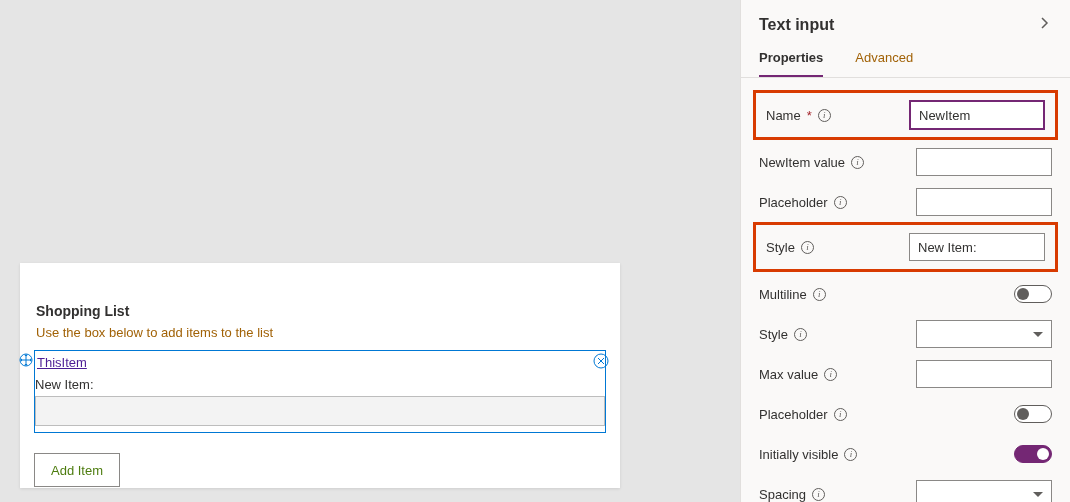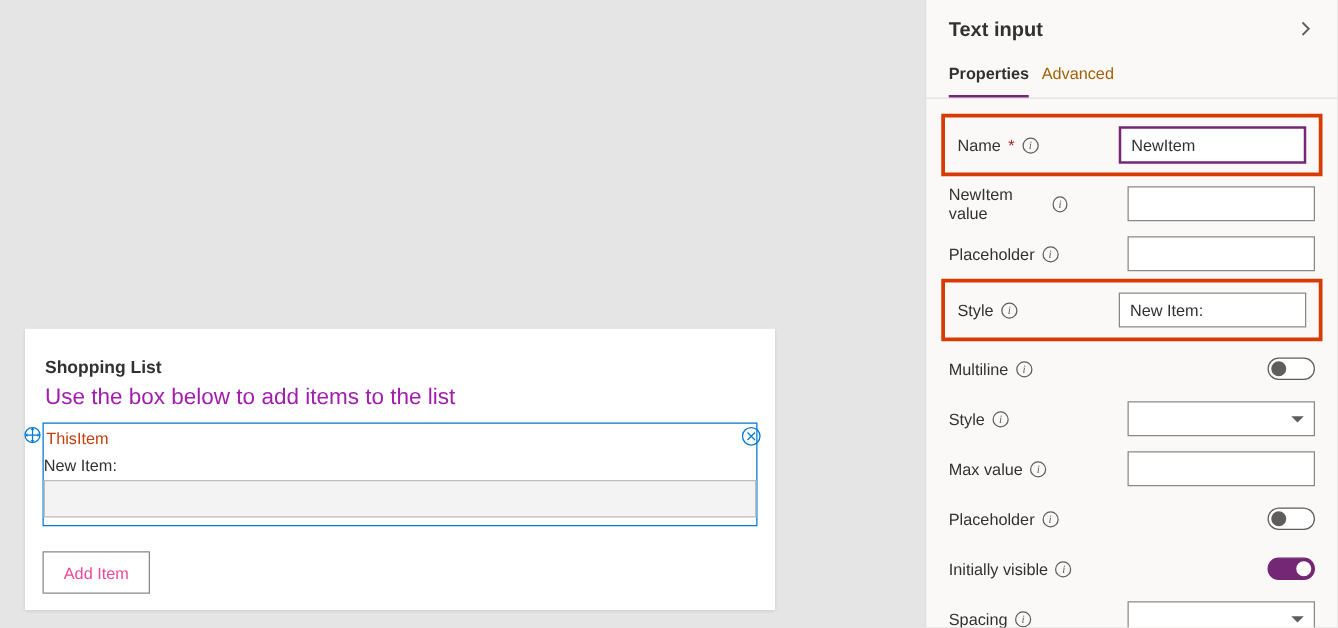--- a/index.html
+++ b/index.html
@@ -28,41 +28,42 @@
       top: 263px;
       width: 600px;
       height: 225px;
       background: #fff;
       box-shadow: 0 1px 3px rgba(0,0,0,0.1);
     }
     .card-title {
       font-size: 14px;
       font-weight: 600;
       color: #323130;
-      padding: 22px 16px 6px 16px;
+      padding: 40px 16px 6px 16px;
     }
     .card-sub {
-      font-size: 18px;
-      color: #a21caf;
+      font-size: 13px;
+      color: #a16207;
       padding: 0 16px 10px 16px;
     }
     .selection-wrap {
       border: 1px solid #0078d4;
       margin: 0 14px 12px 14px;
       position: relative;
     }
     .sel-bar {
       display: flex;
       justify-content: space-between;
       align-items: center;
       height: 22px;
       padding: 0 2px 0 2px;
       font-size: 13px;
-      color: #c2410c;
-      position: relative;
+      color: #4c1d95;
+      position: relative;
+      text-decoration: underline;
     }
     .move-icon {
       position: absolute;
       left: -16px;
       top: 2px;
       width: 14px;
       height: 14px;
       display: flex;
       align-items: center;
       justify-content: center;
@@ -88,54 +89,54 @@
       background: #f3f3f3;
       height: 30px;
       margin-bottom: 6px;
     }
     .add-btn {
       border: 1px solid #8a8886;
       background: #fff;
       height: 34px;
       padding: 0 16px;
       font-size: 13px;
-      color: #ec4899;
+      color: #4d7c0f;
       margin: 8px 14px 0 14px;
       display: inline-flex;
       align-items: center;
       cursor: default;
     }
 
     
     .panel {
       position: absolute;
       right: 0;
       top: 0;
       width: 330px;
       height: 502px;
       background: #faf9f8;
       border-left: 1px solid #e1dfdd;
     }
     .panel-hdr {
       display: flex;
       justify-content: space-between;
-      align-items: flex-start;
+      align-items: flex-end;
       padding: 16px 18px 10px 18px;
     }
     .panel-hdr-title {
       font-size: 16px;
       font-weight: 600;
       color: #323130;
     }
     .chev {
       color: #605e5c;
     }
     .tabs {
       display: flex;
-      gap: 10px;
+      gap: 32px;
       padding: 0 18px;
       border-bottom: 1px solid #e1dfdd;
     }
     .tab {
       font-size: 13px;
       color: #a16207;
       padding: 6px 0 10px 0;
       cursor: default;
     }
     .tab.active {
@@ -171,21 +172,21 @@
       border-radius: 50%;
       display: inline-flex;
       align-items: center;
       justify-content: center;
       font-size: 9px;
       color: #605e5c;
       font-style: italic;
       font-family: serif;
     }
     .prop-input {
-      width: 150px;
+      width: 136px;
       height: 28px;
       border: 1px solid #8a8886;
       background: #fff;
       font-size: 13px;
       padding: 13px 8px;
       color: #323130;
     }
     .name-input {
       border: 2px solid #742774;
     }

